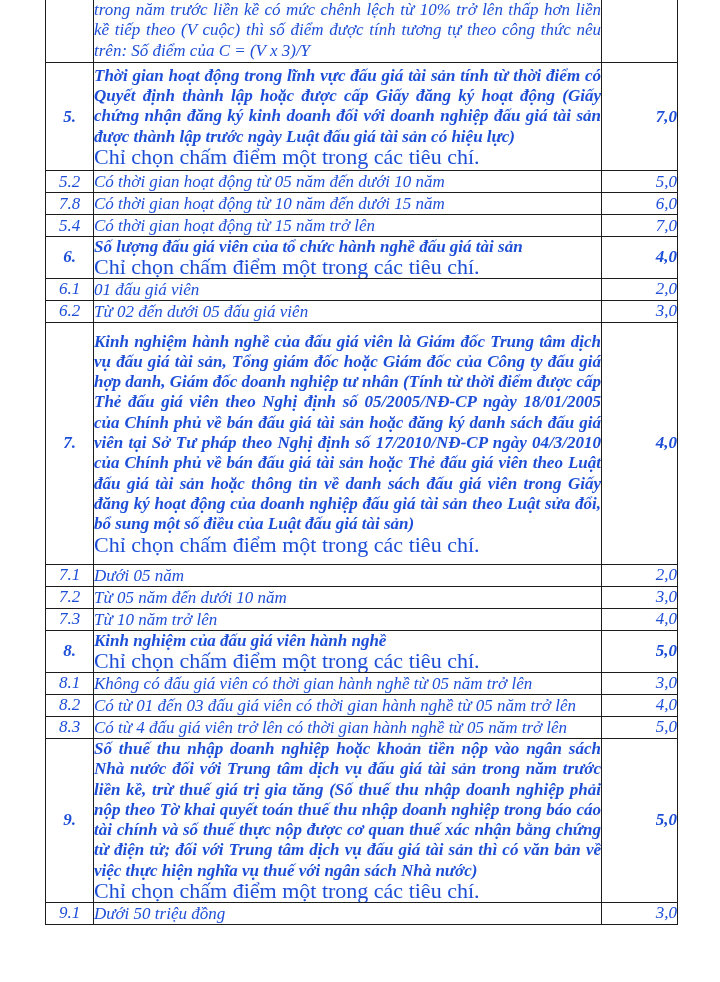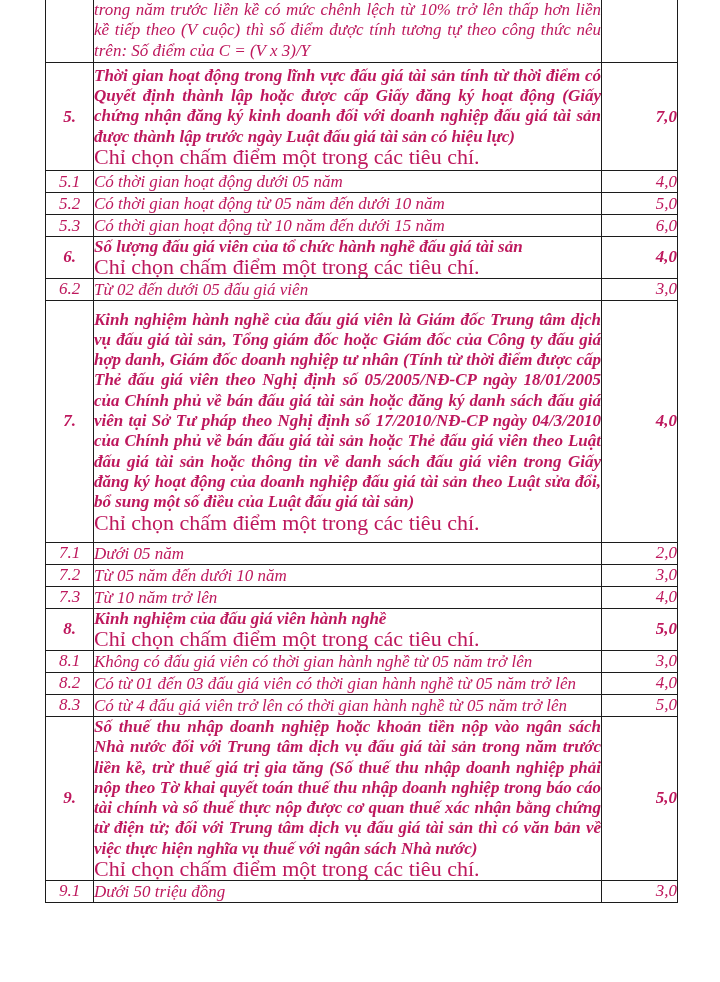--- a/index.html
+++ b/index.html
@@ -1,21 +1,21 @@
 <!DOCTYPE html>
 <html><head>
 <meta charset="utf-8">
 <style>
   html,body{margin:0;padding:0;background:#ffffff;}
   .page{
     position:relative;
     width:720px;height:982px;
     background:#ffffff;
     font-family:"Liberation Serif","DejaVu Serif",serif;
-    color:#be185d;
+    color:#1d4ed8;
     overflow:hidden;
   }
   table.criteria{
     position:absolute;
     left:45px;top:-2px;
     width:632px;
     border-collapse:collapse;
     table-layout:fixed;
   }
   table.criteria td{
@@ -90,48 +90,55 @@
           <td class="score-cell"></td>
         </tr>
         <tr class="r-row-5">
           <td class="num-cell is-bold">5.</td>
           <td class="body-cell">
             <div class="para is-bold">Thời gian hoạt động trong lĩnh vực đấu giá tài sản tính từ thời điểm có Quyết định thành lập hoặc được cấp Giấy đăng ký hoạt động (Giấy chứng nhận đăng ký kinh doanh đối với doanh nghiệp đấu giá tài sản được thành lập trước ngày Luật đấu giá tài sản có hiệu lực)</div>
             <div class="note-line">Chỉ chọn chấm điểm một trong các tiêu chí.</div>
           </td>
           <td class="score-cell is-bold">7,0</td>
         </tr>
-        <tr class="r-sub r-row-5-1">
-          <td class="num-cell">5.1</td>
-          <td class="body-cell v-mid">
-            <div class="para single">Có thời gian hoạt động dưới 05 năm</div>
-          </td>
-          <td class="score-cell">4,0</td>
-        </tr>
         <tr class="r-sub r-row-5-2">
           <td class="num-cell">5.2</td>
           <td class="body-cell v-mid">
             <div class="para single">Có thời gian hoạt động từ 05 năm đến dưới 10 năm</div>
           </td>
           <td class="score-cell">5,0</td>
         </tr>
         <tr class="r-sub r-row-5-3">
-          <td class="num-cell">5.3</td>
+          <td class="num-cell">7.8</td>
           <td class="body-cell v-mid">
             <div class="para single">Có thời gian hoạt động từ 10 năm đến dưới 15 năm</div>
           </td>
           <td class="score-cell">6,0</td>
+        </tr>
+        <tr class="r-sub r-row-5-4">
+          <td class="num-cell">5.4</td>
+          <td class="body-cell v-mid">
+            <div class="para single">Có thời gian hoạt động từ 15 năm trở lên</div>
+          </td>
+          <td class="score-cell">7,0</td>
         </tr>
         <tr class="r-row-6">
           <td class="num-cell is-bold">6.</td>
           <td class="body-cell">
             <div class="para is-bold">Số lượng đấu giá viên của tổ chức hành nghề đấu giá tài sản</div>
             <div class="note-line">Chỉ chọn chấm điểm một trong các tiêu chí.</div>
           </td>
           <td class="score-cell is-bold">4,0</td>
+        </tr>
+        <tr class="r-sub r-row-6-1">
+          <td class="num-cell">6.1</td>
+          <td class="body-cell v-mid">
+            <div class="para single">01 đấu giá viên</div>
+          </td>
+          <td class="score-cell">2,0</td>
         </tr>
         <tr class="r-sub r-row-6-2">
           <td class="num-cell">6.2</td>
           <td class="body-cell v-mid">
             <div class="para single">Từ 02 đến dưới 05 đấu giá viên</div>
           </td>
           <td class="score-cell">3,0</td>
         </tr>
         <tr class="r-row-7">
           <td class="num-cell is-bold">7.</td>

